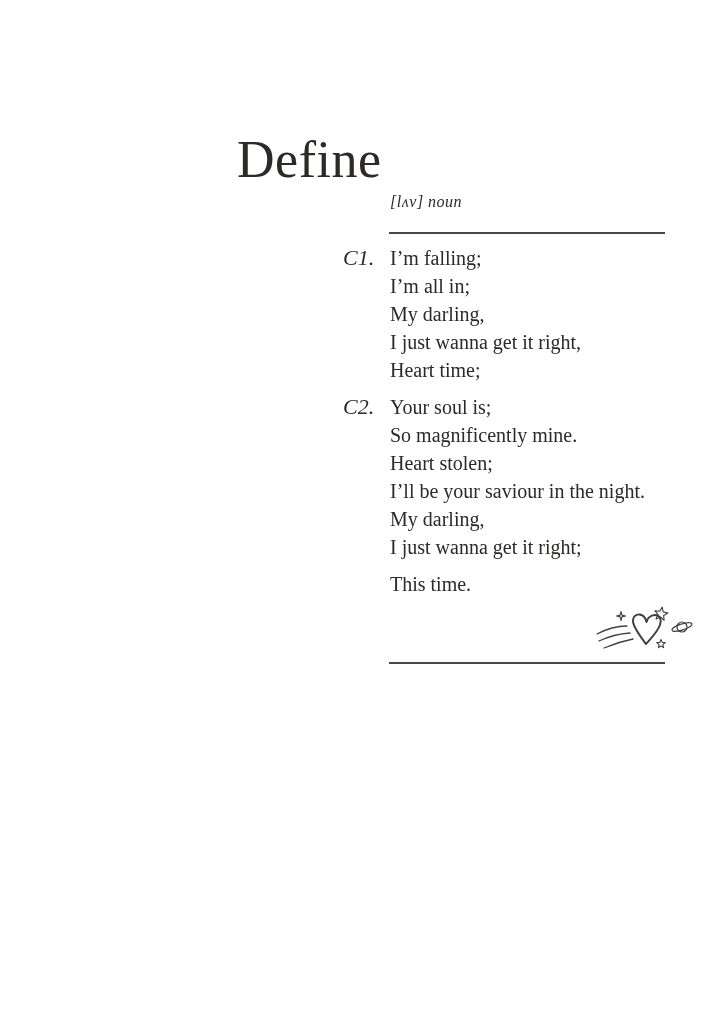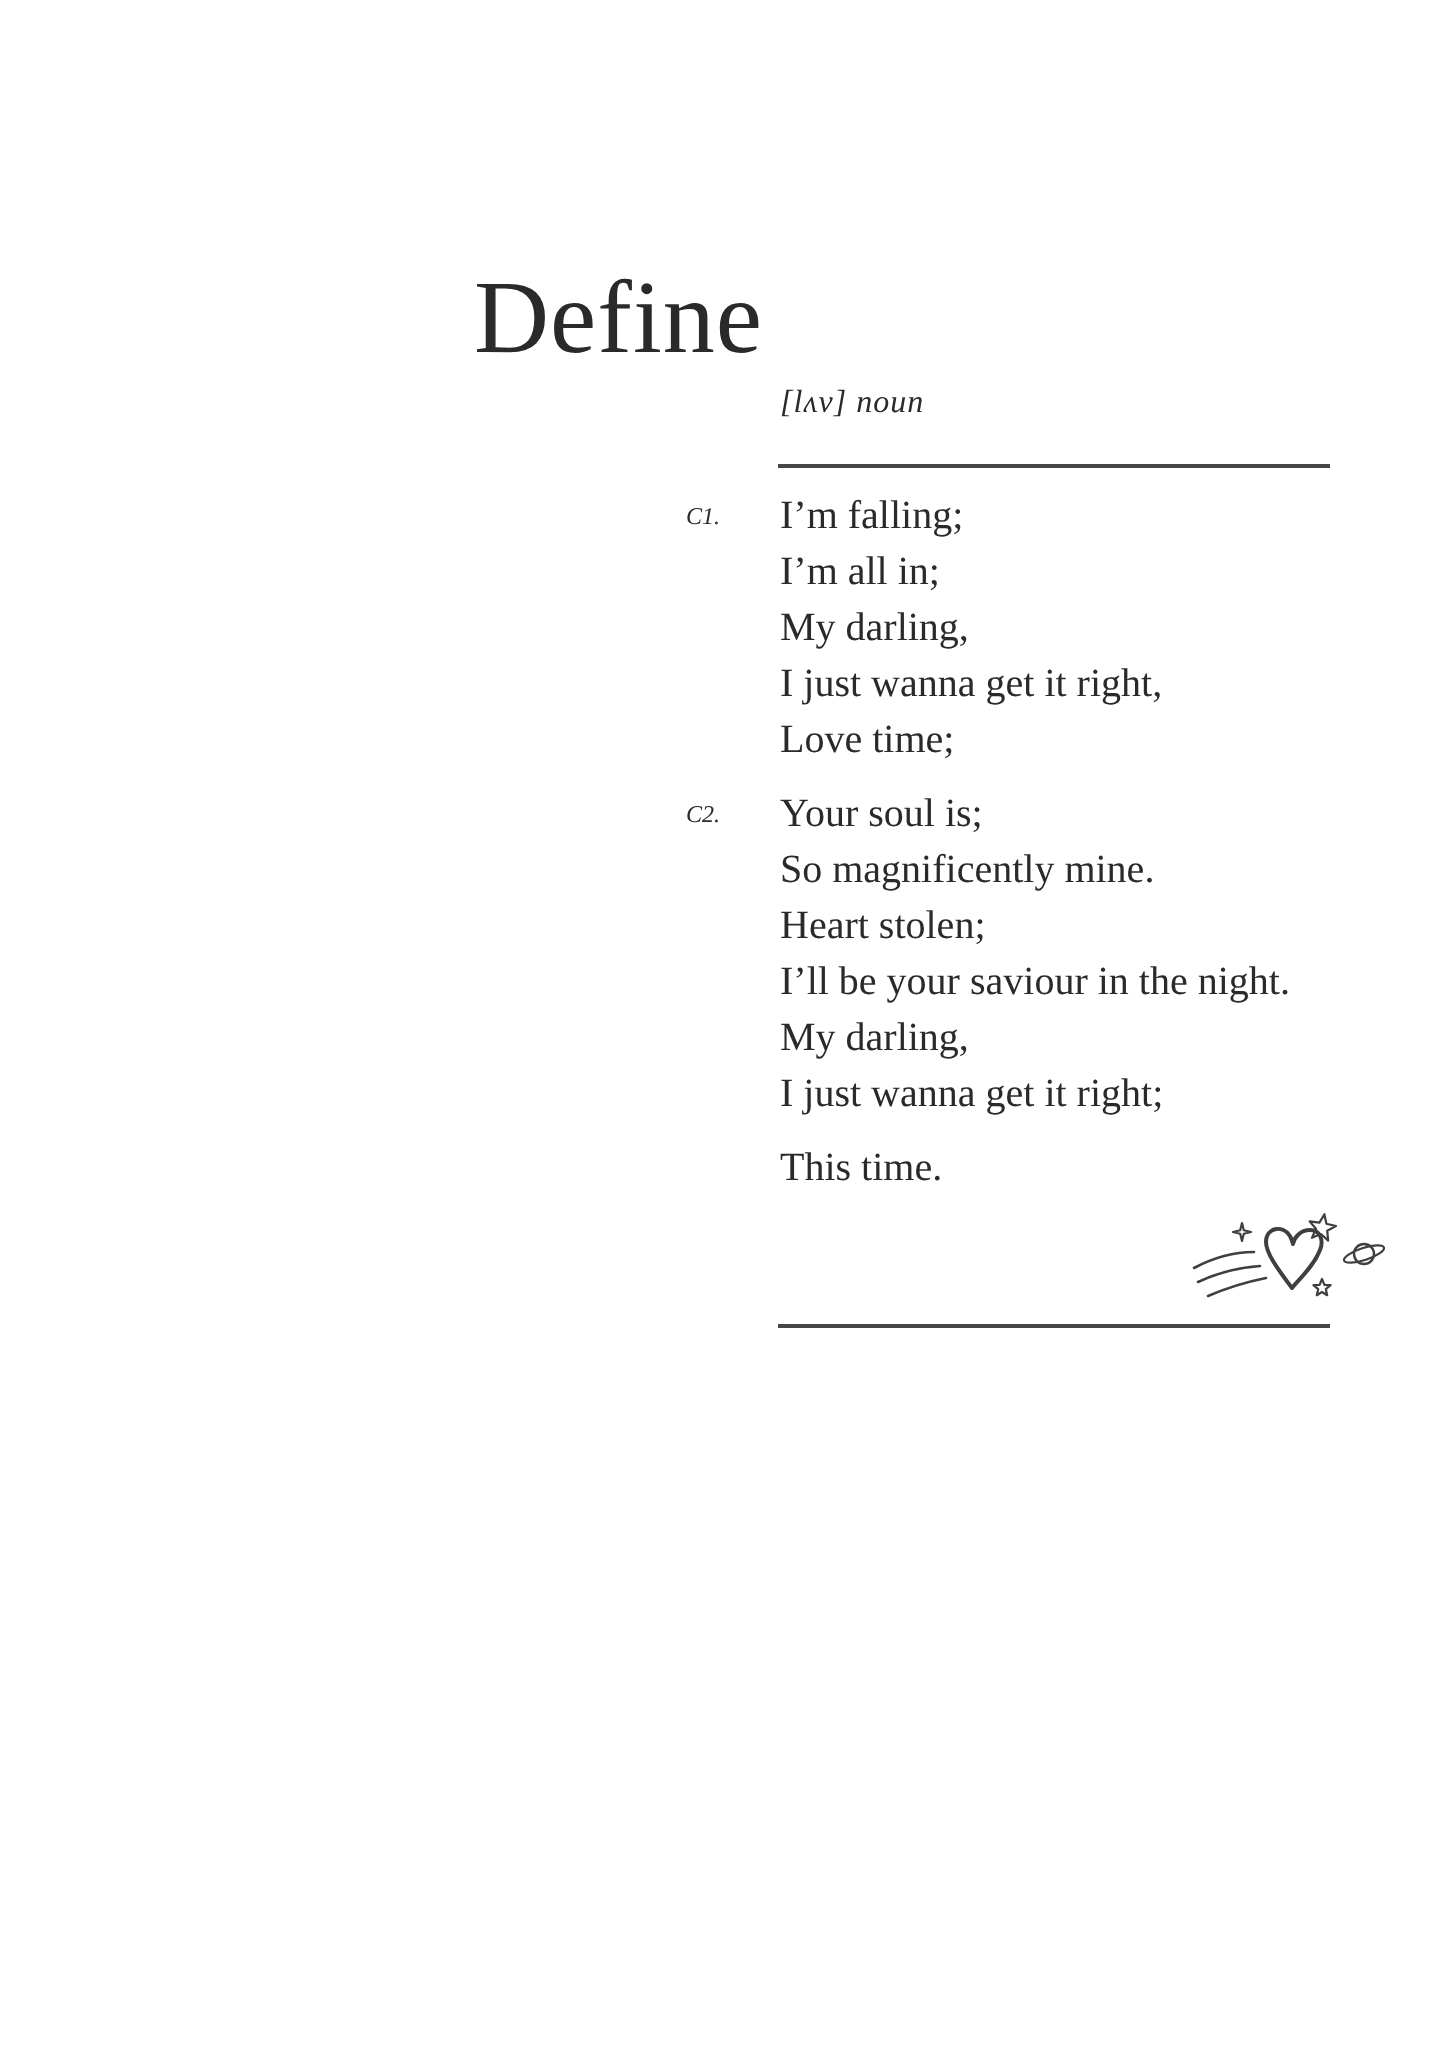--- a/index.html
+++ b/index.html
@@ -59,21 +59,21 @@
   }
   .stanza {
     display: flex;
     align-items: flex-start;
   }
   .stanza + .stanza { margin-top: 9px; }
   .stanza-label {
     width: 47px;
     flex: 0 0 47px;
     font-style: italic;
-    font-size: 12px;
+    font-size: 22px;
     line-height: 28px;
   }
   .stanza-lines { flex: 1; }
   .line { white-space: nowrap; }
   .doodle {
     position: absolute;
     left: 594px;
     top: 596px;
     width: 102px;
     height: 62px;
@@ -98,21 +98,21 @@
 
   <div class="lyrics">
 
     <div class="stanza">
       <div class="stanza-label">C1.</div>
       <div class="stanza-lines">
         <div class="line">I’m falling;</div>
         <div class="line">I’m all in;</div>
         <div class="line">My darling,</div>
         <div class="line">I just wanna get it right,</div>
-        <div class="line">Love time;</div>
+        <div class="line">Heart time;</div>
       </div>
     </div>
 
     <div class="stanza">
       <div class="stanza-label">C2.</div>
       <div class="stanza-lines">
         <div class="line">Your soul is;</div>
         <div class="line">So magnificently mine.</div>
         <div class="line">Heart stolen;</div>
         <div class="line">I’ll be your saviour in the night.</div>

